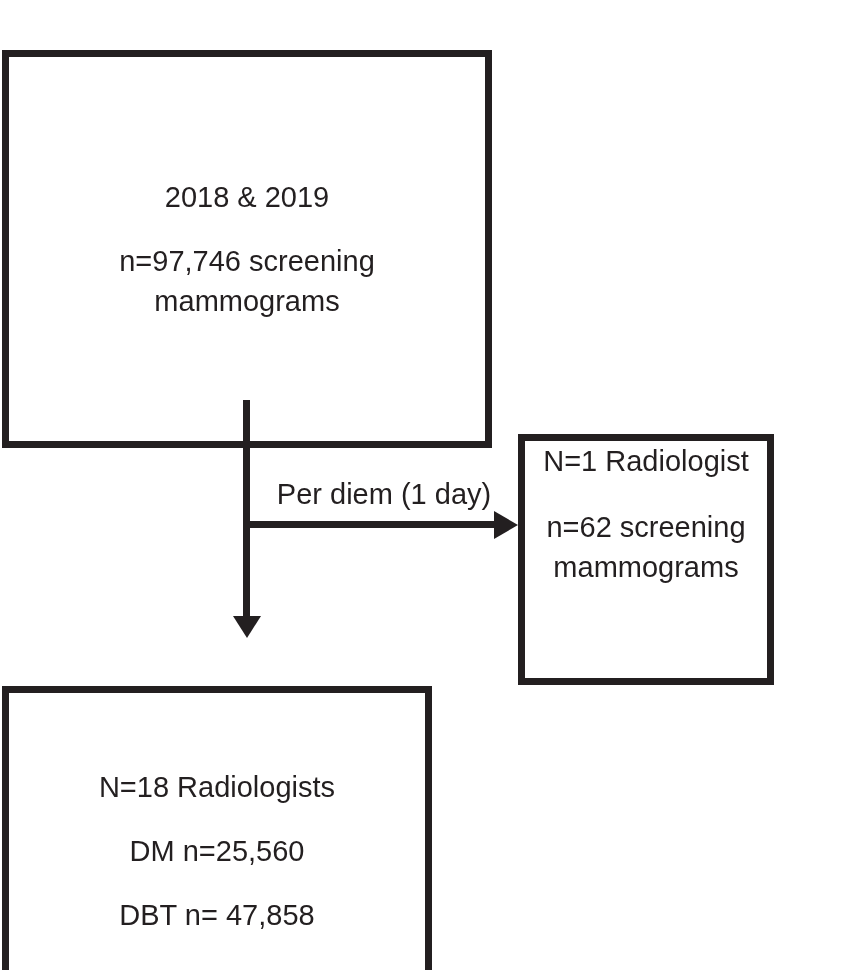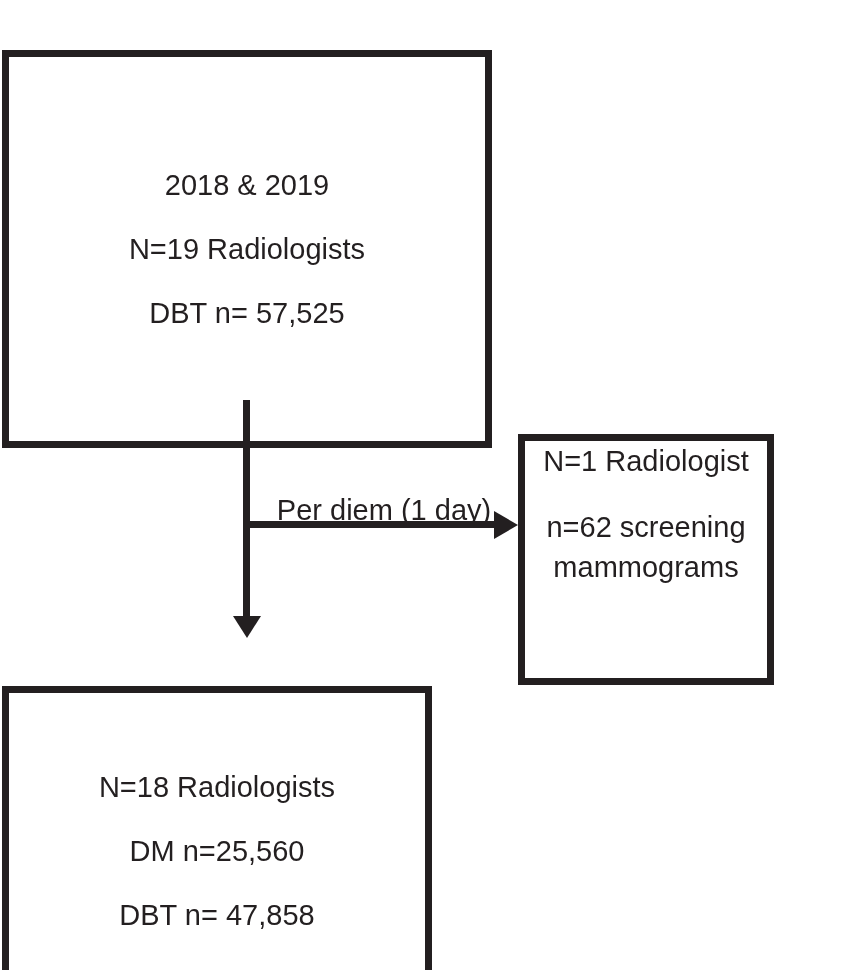--- a/index.html
+++ b/index.html
@@ -73,38 +73,37 @@
   .arrow-head-h {
     position: absolute;
     left: 494px; top: 511px;
     width: 0; height: 0;
     border-top: 14px solid transparent;
     border-bottom: 14px solid transparent;
     border-left: 24px solid #231f20;
   }
   .branch-label {
     position: absolute;
-    left: 250px; top: 492px;
+    left: 250px; top: 476px;
     width: 268px;
     text-align: center;
     font-size: 29px;
     line-height: 1.3;
     color: #231f20;
     white-space: nowrap;
   }
 </style>
 </head>
 <body>
 
 <div class="canvas">
 
   <div class="box box-top">
     <p>2018 &amp; 2019</p>
-    <p>N=19 Radiologists</p>
-    <p>DBT n= 57,525</p>
+    <p class="wrap-wide">n=97,746 screening mammograms</p>
   </div>
 
   <div class="arrow-line-v"></div>
   <div class="arrow-head-v"></div>
 
   <div class="branch-label">Per diem (1 day)</div>
   <div class="arrow-line-h"></div>
   <div class="arrow-head-h"></div>
 
   <div class="box box-right">

